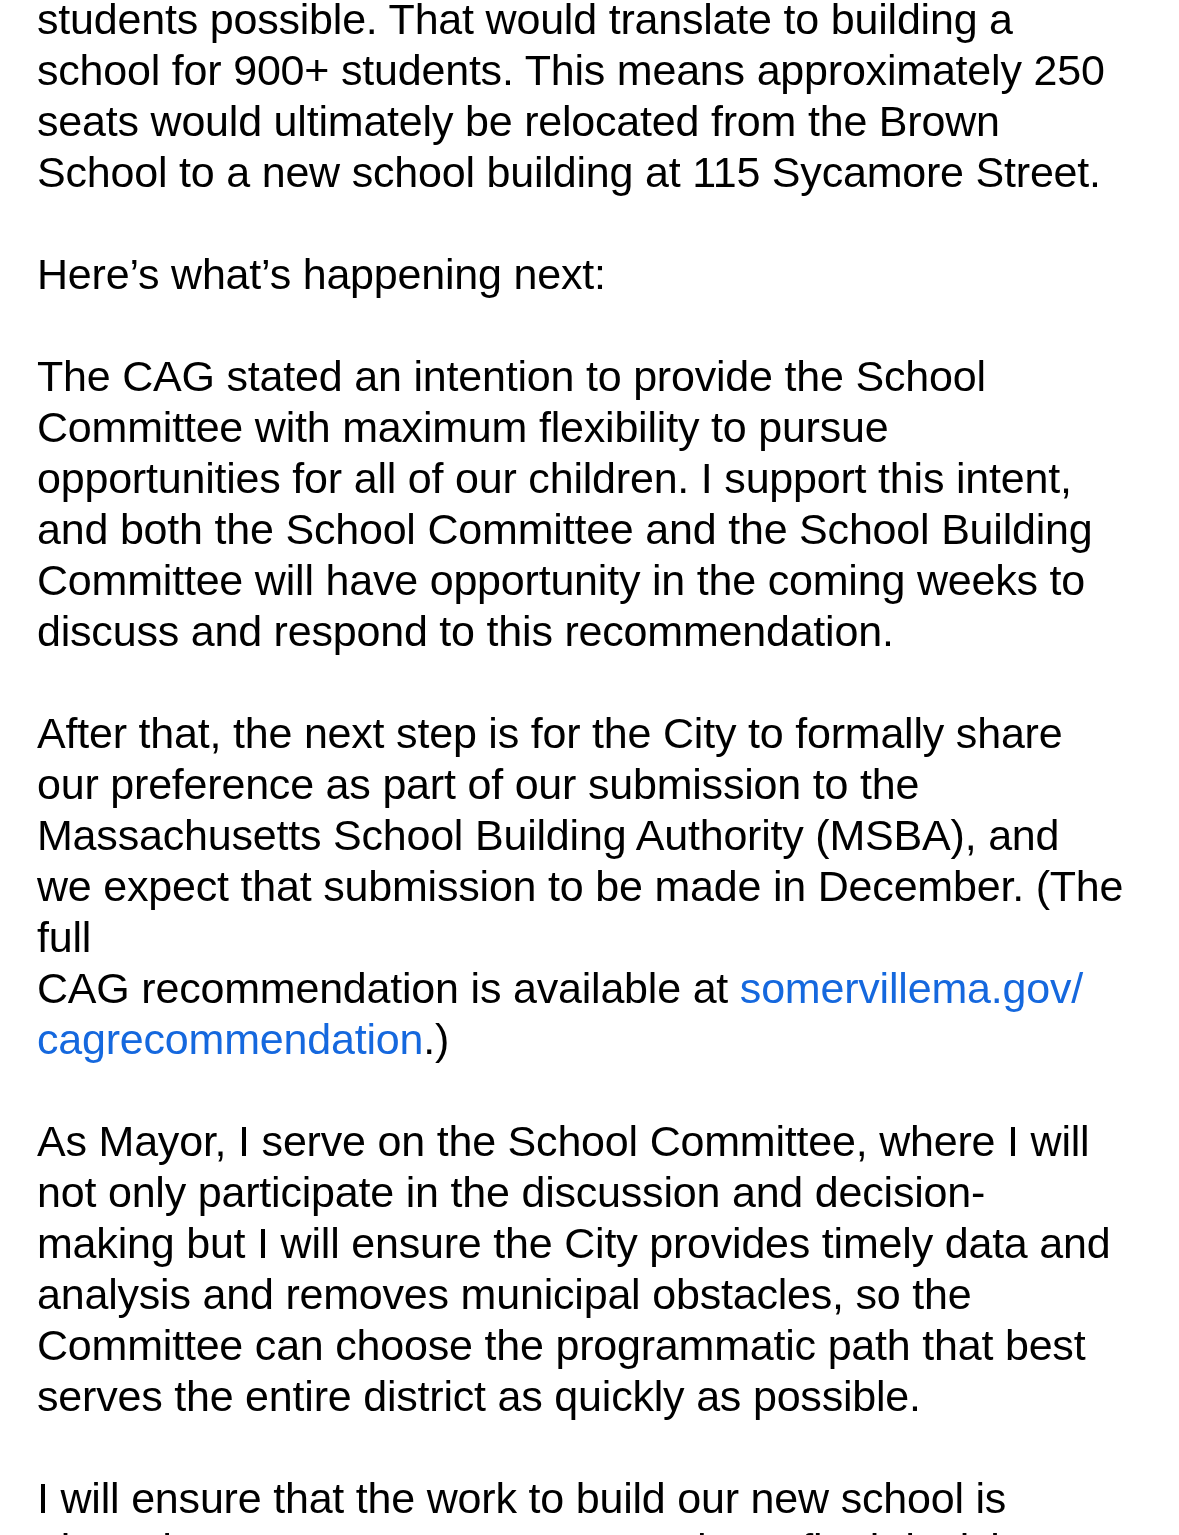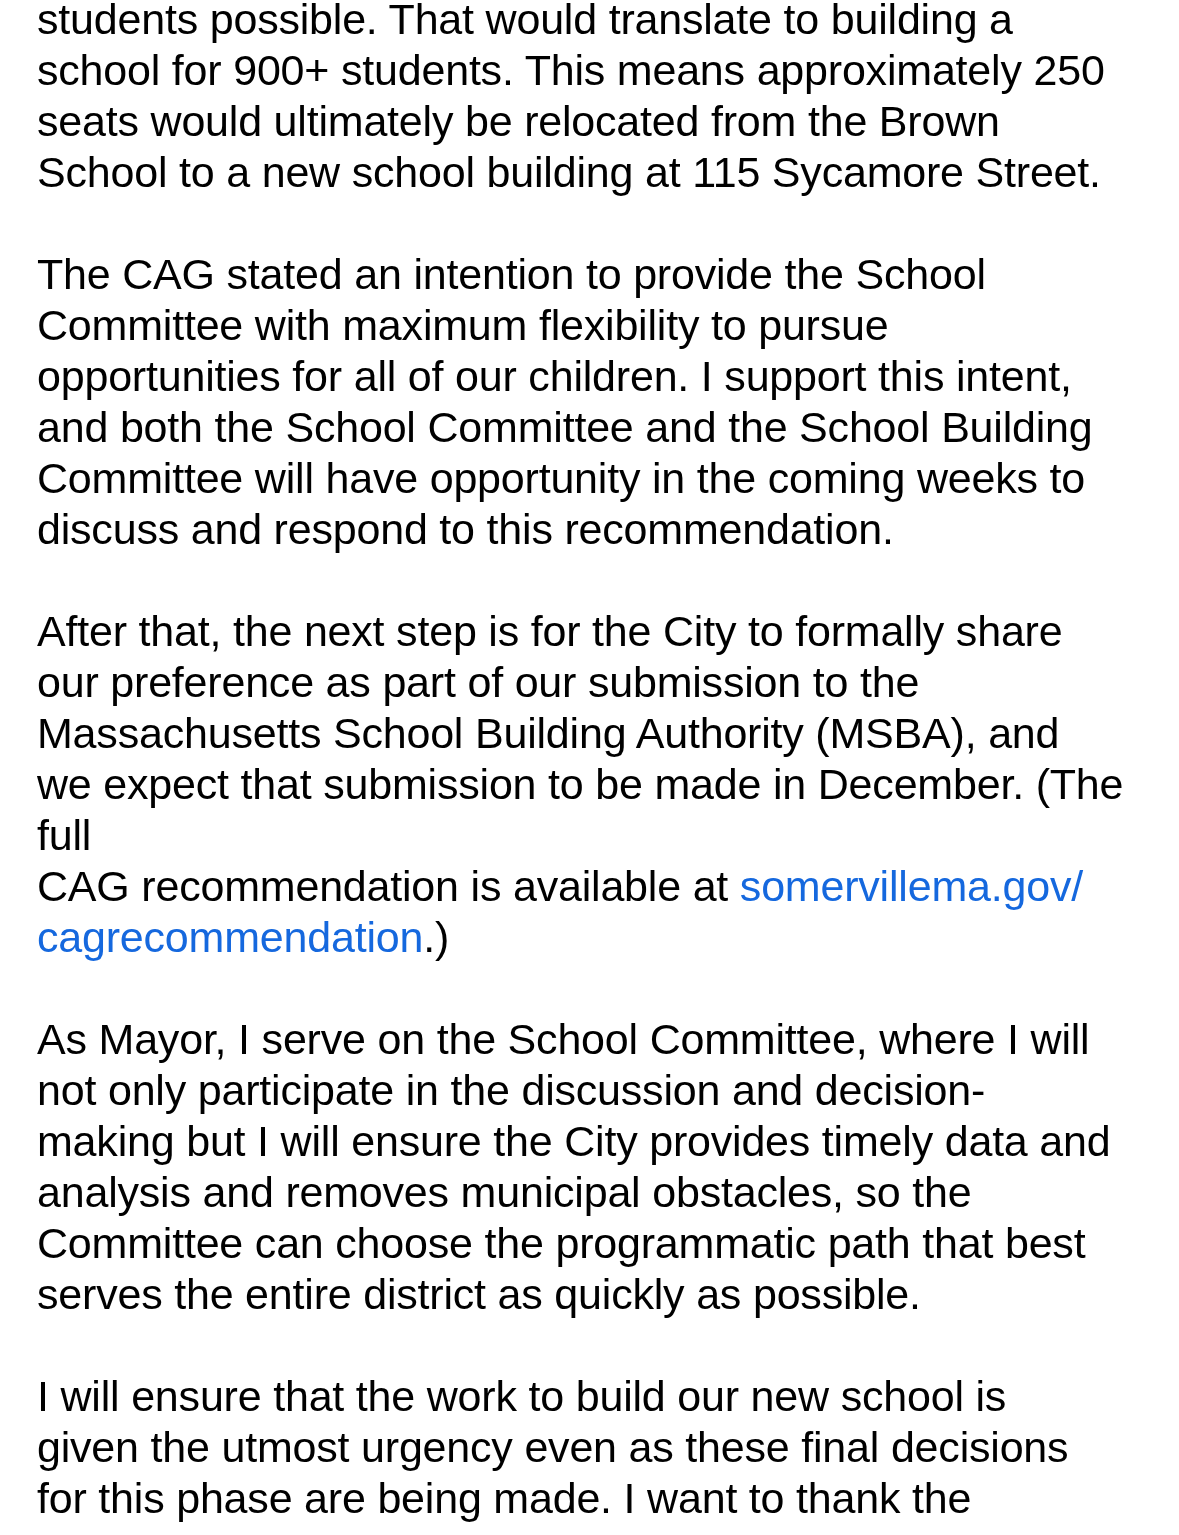--- a/index.html
+++ b/index.html
@@ -36,20 +36,21 @@
 </style>
 </head>
 <body>
 
 <div class="email-body">
   <p class="first">students possible. That would translate to building a
 school for 900+ students. This means approximately 250
 seats would ultimately be relocated from the Brown
 School to a new school building at 115 Sycamore Street.</p>
 
+  <p>Here’s what’s happening next:</p>
 
   <p>The CAG stated an intention to provide the School
 Committee with maximum flexibility to pursue
 opportunities for all of our children. I support this intent,
 and both the School Committee and the School Building
 Committee will have opportunity in the coming weeks to
 discuss and respond to this recommendation.</p>
 
   <p><span>After that, the next step is for the City to formally share
 our preference as part of our submission to the

